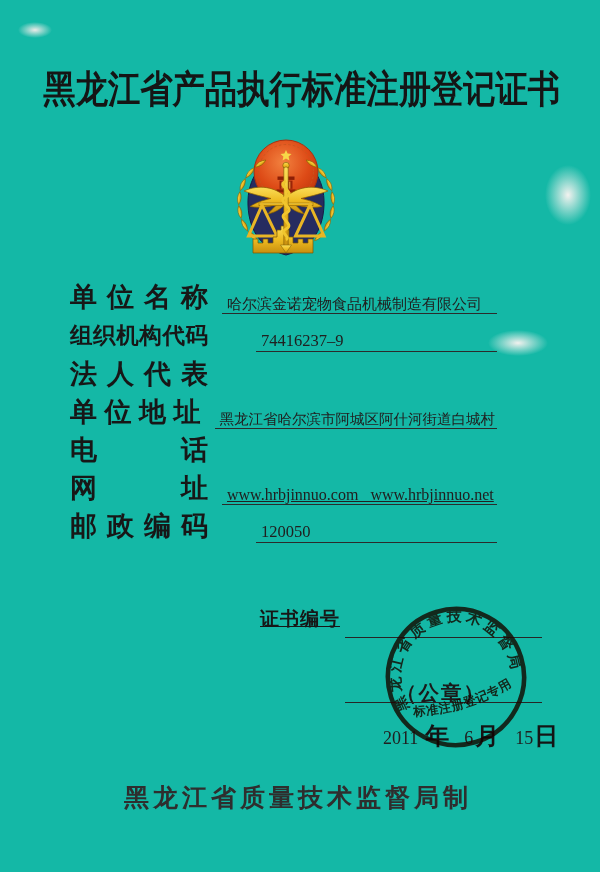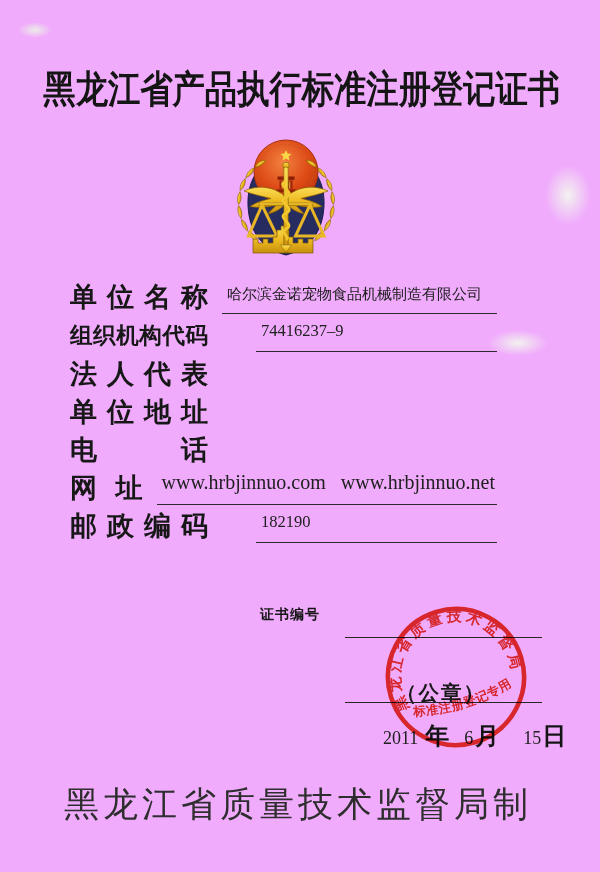--- a/index.html
+++ b/index.html
@@ -1,21 +1,21 @@
 <!DOCTYPE html>
 <html><head>
 <meta charset="utf-8">
 <style>
   html,body{margin:0;padding:0;}
   body{
     width:600px;height:872px;background:#fbfbfa;
     font-family:"Liberation Serif","DejaVu Serif",serif;
     color:#1c1c1c;overflow:hidden;
   }
-  .cert{position:relative;width:600px;height:872px;background:#f0abfc;}
+  .cert{position:relative;width:600px;height:872px;background:#14b8a6;}
   
   .smudge{position:absolute;border-radius:50%;pointer-events:none;}
   .sm1{left:18px;top:22px;width:34px;height:16px;background:radial-gradient(closest-side,#ecebe8,rgba(255,255,255,0));}
   .sm2{left:488px;top:330px;width:60px;height:26px;background:radial-gradient(closest-side,#f2f1ee,rgba(255,255,255,0));}
   .sm3{left:545px;top:165px;width:46px;height:60px;background:radial-gradient(closest-side,#f3f2ef,rgba(255,255,255,0));}
 
   .title{
     position:absolute;left:0;top:64px;width:578px;text-align:center;
     font-size:38px;font-weight:700;letter-spacing:0;
     transform:scaleX(.85);transform-origin:50% 50%;
@@ -27,47 +27,47 @@
   .fields{position:absolute;left:70px;top:276px;width:427px;}
   .frow{display:flex;align-items:flex-end;height:38.2px;}
   .flabel{
     width:138px;display:flex;justify-content:space-between;
     font-size:27px;font-weight:700;line-height:1;
     margin-bottom:3px;color:#171717;white-space:nowrap;
   }
   .flabel.sz6{font-size:22.5px;margin-bottom:5px;}
   .fvalue{
     flex:1;margin-left:14px;border-bottom:1.6px solid #2b2b2b;
-    font-size:15px;line-height:1.15;padding:0 2px 10px 5px;
+    font-size:15px;line-height:1.15;padding:0 2px 0 5px;
     white-space:pre;color:#202020;
   }
   .fvalue.num{font-size:16.5px;margin-left:48px;}
   .fvalue.addr{font-size:14.5px;}
-  .fvalue.url{font-size:20px;}
-
-  .clabel{position:absolute;font-size:14px;font-weight:700;letter-spacing:1px;color:#171717;white-space:nowrap;}
+  .fvalue.url{font-size:16px;text-decoration:underline;}
+
+  .clabel{position:absolute;font-size:19px;font-weight:700;letter-spacing:1px;color:#171717;white-space:nowrap;text-decoration:underline;}
   .lbl-certno{left:260px;top:606px;}
   .lbl-issuer{left:260px;top:663px;}
   .gongzhang{position:absolute;left:396px;top:661px;font-size:20.5px;font-weight:700;letter-spacing:2px;color:#1a1a1a;margin-top:18px;}
   .cline{position:absolute;left:345px;width:197px;border-top:1.7px solid #262626;}
   .cline1{top:637px;}
   .cline2{top:702px;}
 
   .dateline{position:absolute;left:383px;top:720px;display:flex;align-items:baseline;white-space:nowrap;}
   .dnum{font-size:18px;color:#202020;text-align:right;}
   .dunit{font-size:24px;font-weight:700;color:#141414;}
   .d-y{margin-left:7px;}  .d-m6{margin-left:15px;} .d-mu{margin-left:2px;}
-  .d-d15{margin-left:24px;} .d-du{margin-left:1px;}
+  .d-d15{margin-left:16px;} .d-du{margin-left:1px;}
 
   .seal{position:absolute;left:381px;top:602px;width:150px;height:150px;
         mix-blend-mode:multiply;opacity:.93;pointer-events:none;}
 
   .footer{
     position:absolute;left:0;top:781px;width:596px;text-align:center;
-    font-size:35px;font-weight:400;letter-spacing:4px;color:#2e2e2e;white-space:nowrap;
+    font-size:25px;font-weight:700;letter-spacing:4px;color:#2e2e2e;white-space:nowrap;
   }
 </style>
 </head>
 <body>
 
 <div class="cert">
 
   <div class="smudge sm1"></div>
   <div class="smudge sm2"></div>
   <div class="smudge sm3"></div>
@@ -174,20 +174,21 @@
           <span>表</span>
         </div>
     </div>
     <div class="frow">
       <div class="flabel">
           <span>单</span>
           <span>位</span>
           <span>地</span>
           <span>址</span>
         </div>
+      <div class="fvalue addr">黑龙江省哈尔滨市阿城区阿什河街道白城村</div>
     </div>
     <div class="frow">
       <div class="flabel">
           <span>电</span>
           <span>话</span>
         </div>
     </div>
     <div class="frow">
       <div class="flabel">
           <span>网</span>
@@ -195,21 +196,21 @@
         </div>
       <div class="fvalue url">www.hrbjinnuo.com   www.hrbjinnuo.net</div>
     </div>
     <div class="frow">
       <div class="flabel">
           <span>邮</span>
           <span>政</span>
           <span>编</span>
           <span>码</span>
         </div>
-      <div class="fvalue num">182190</div>
+      <div class="fvalue num">120050</div>
     </div>
   </div>
 
   <div class="clabel lbl-certno">证书编号</div>
   <div class="cline cline1"></div>
   <div class="gongzhang">（公章）</div>
   <div class="cline cline2"></div>
 
   <div class="dateline">
     <span class="dnum">2011</span>

